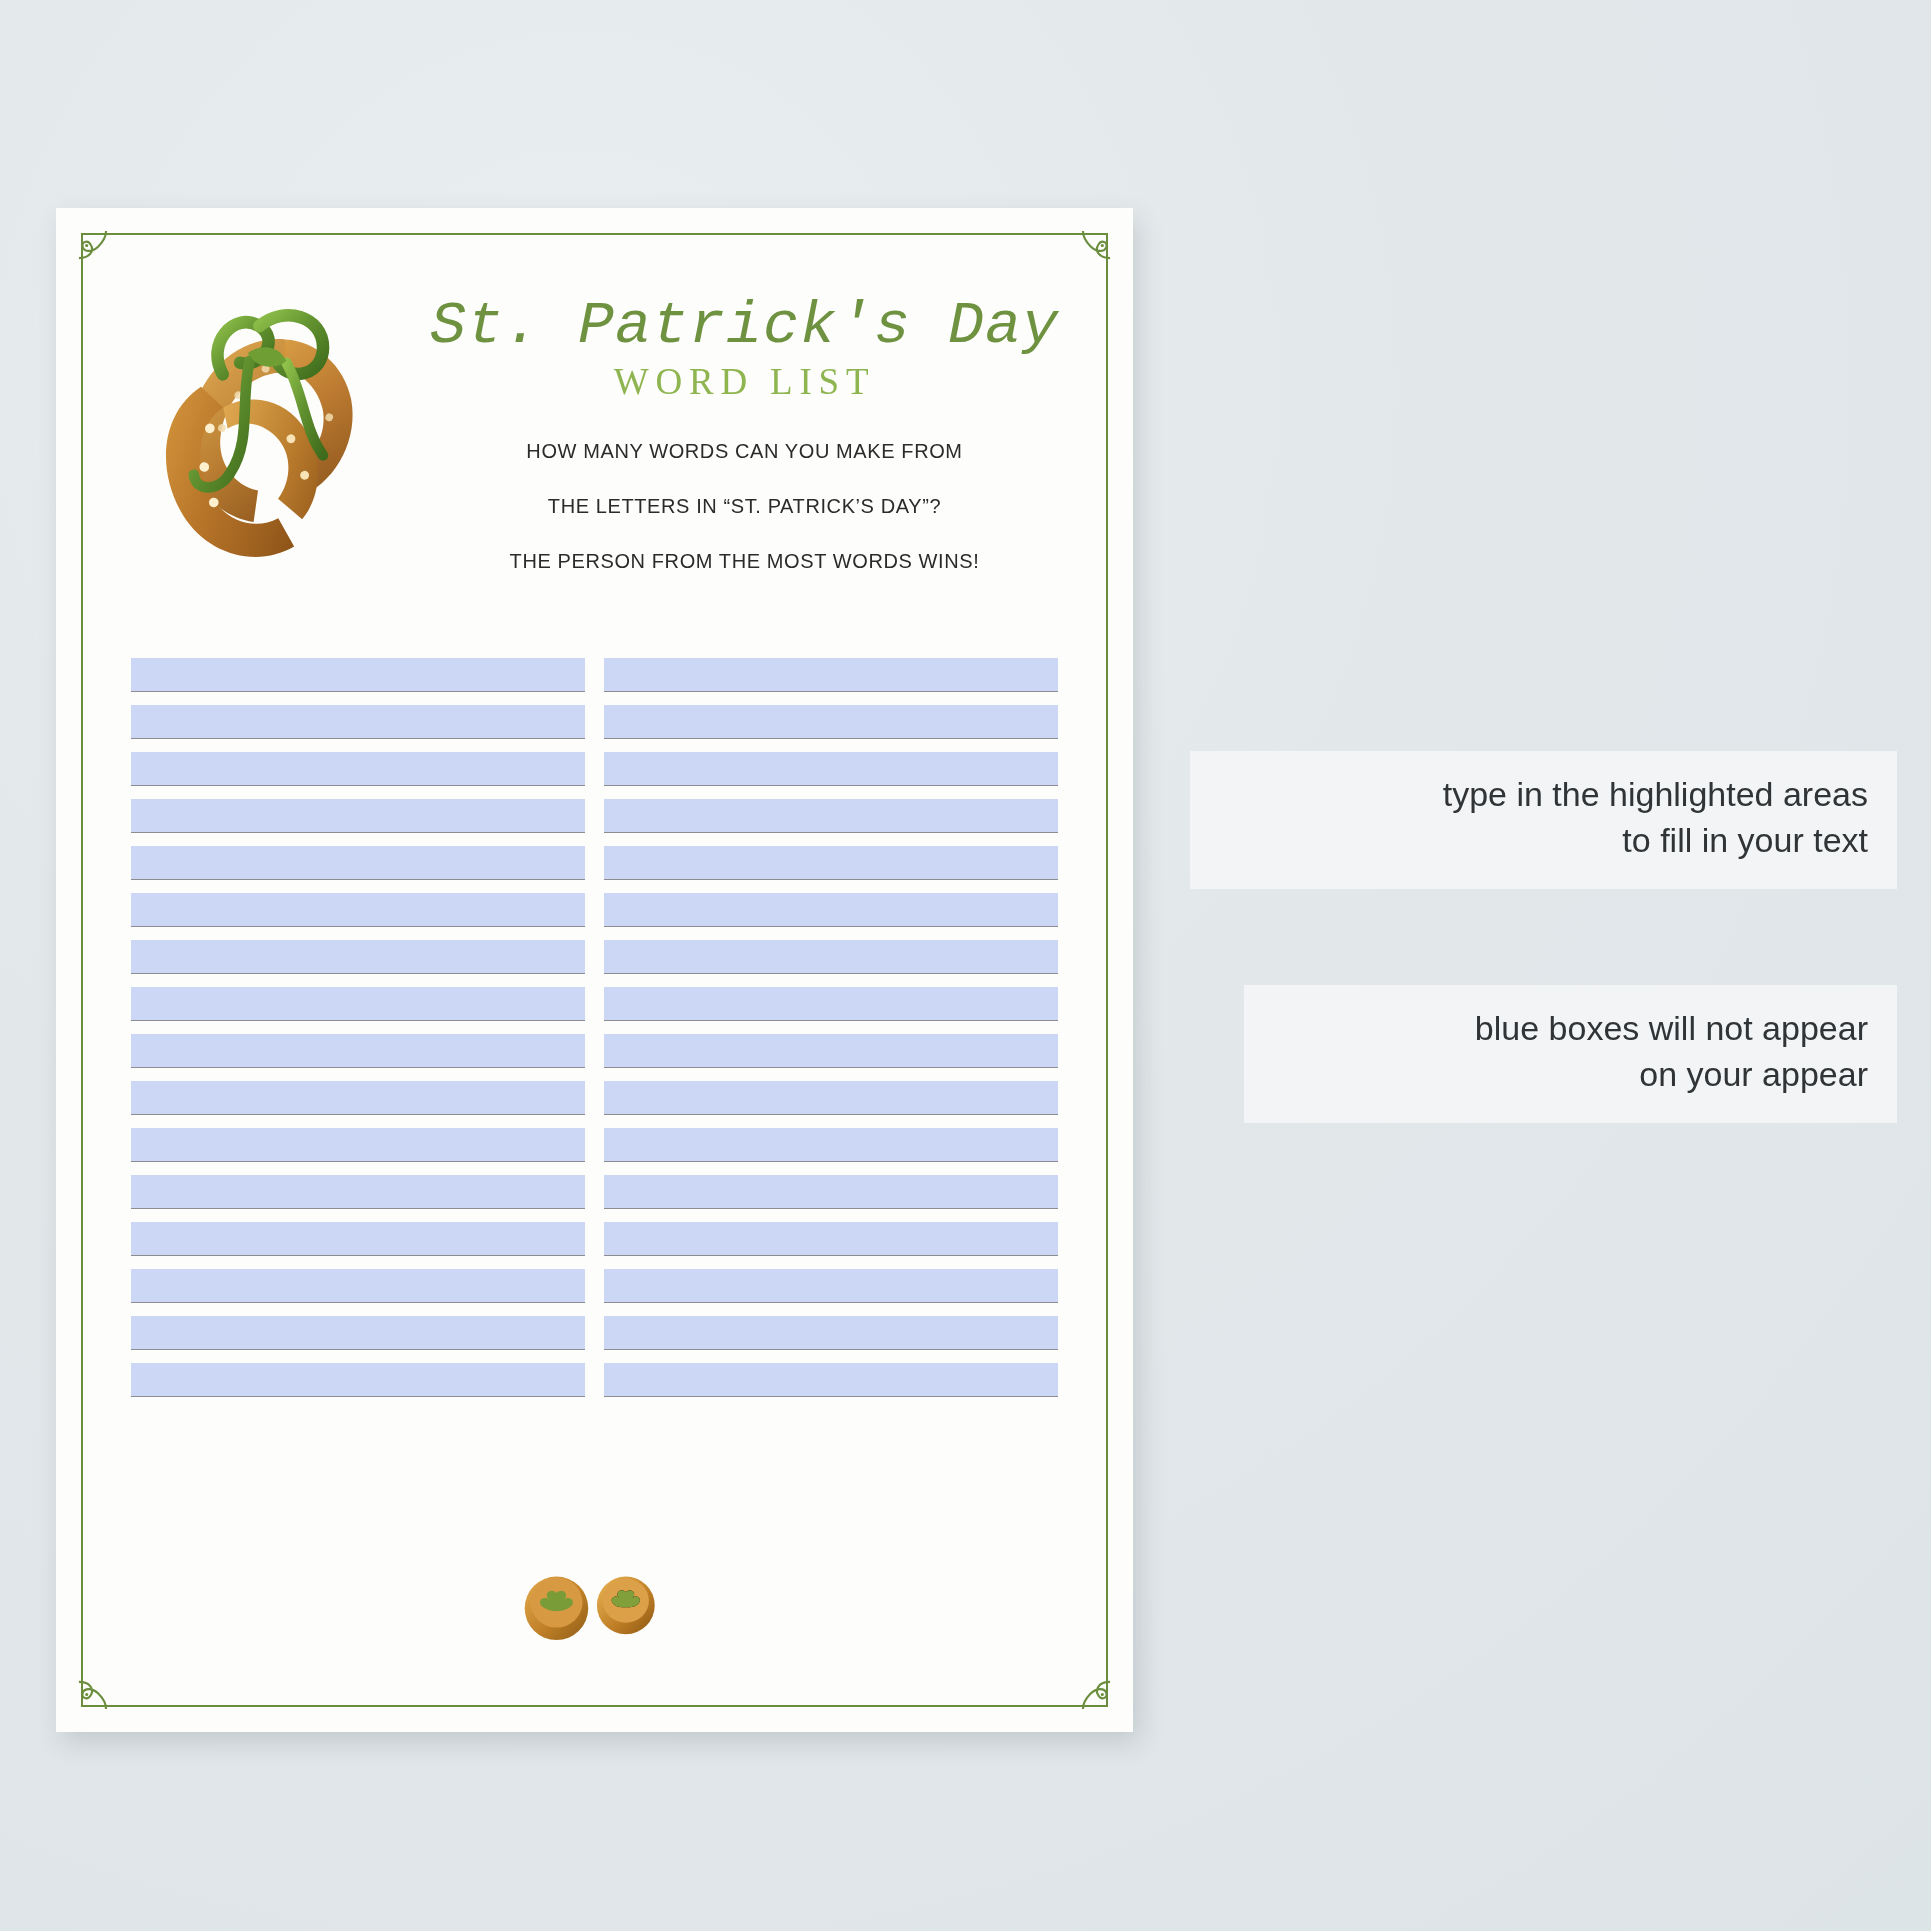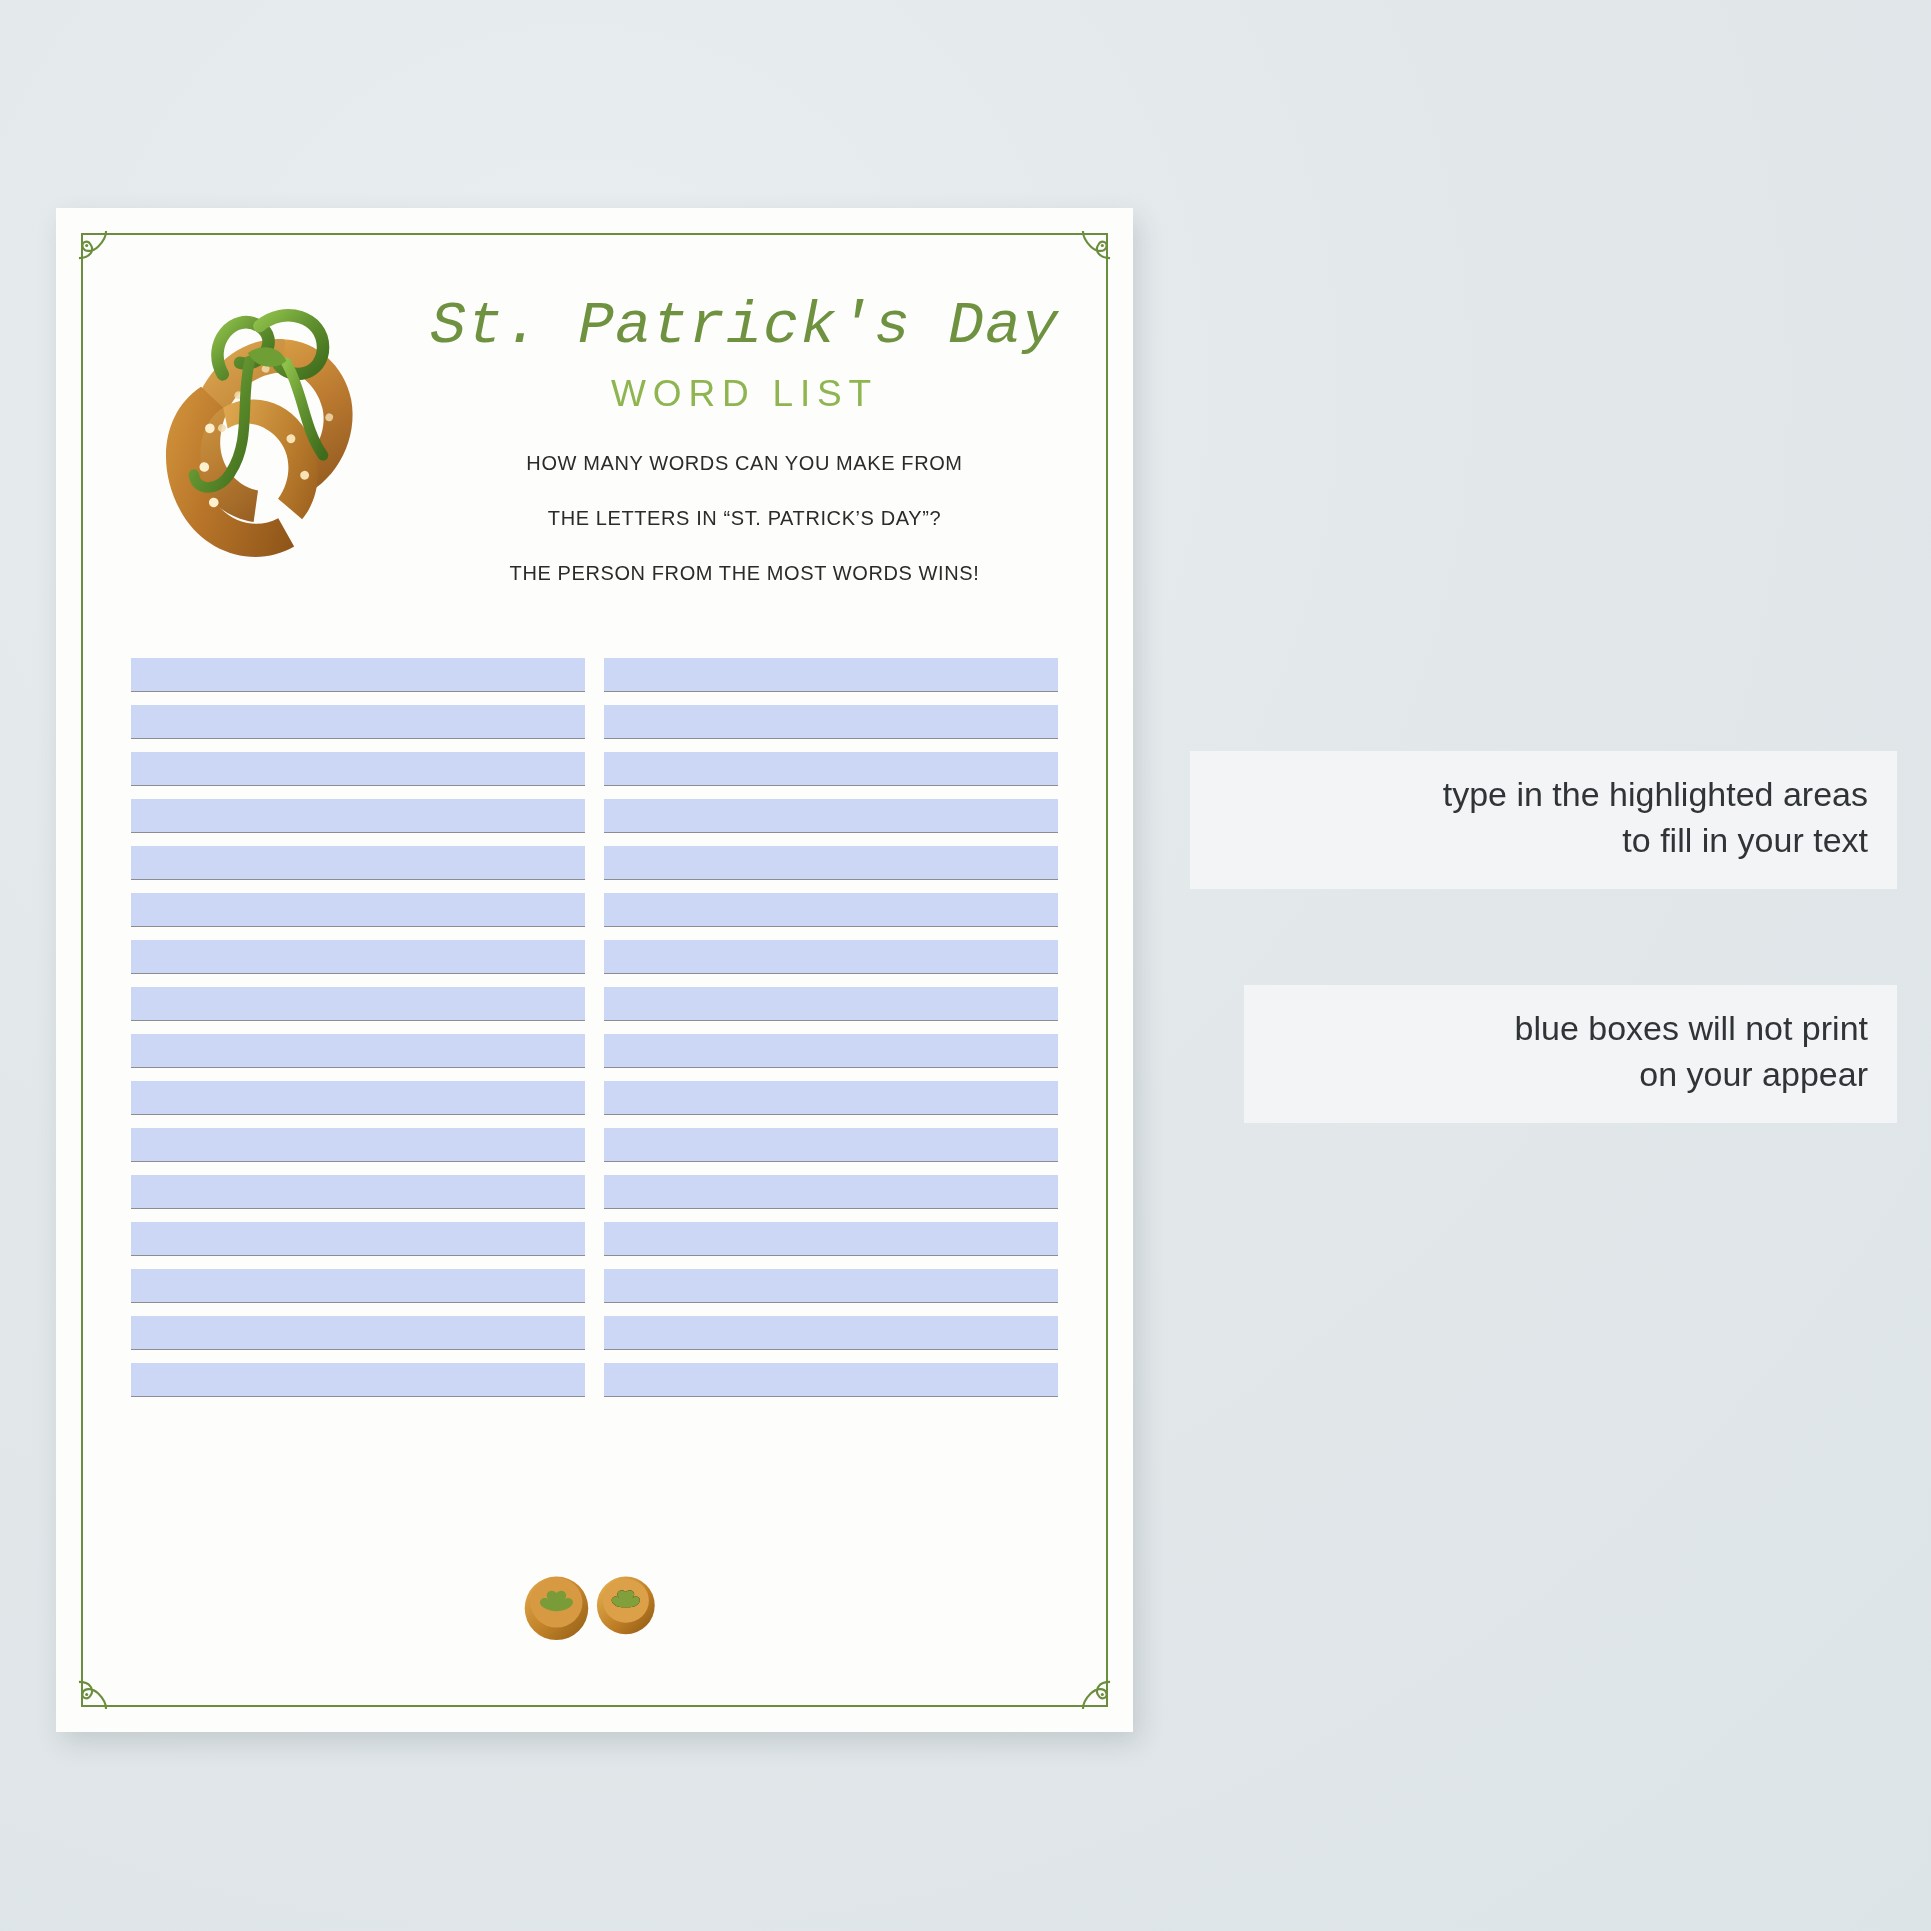--- a/index.html
+++ b/index.html
@@ -85,25 +85,25 @@
   .title-main {
     font-family: Liberation Mono, monospace;
     font-style: italic;
     font-size: 60px;
     line-height: 1.05;
     color: #6e9240;
     letter-spacing: 1px;
     white-space: nowrap;
   }
   .title-sub {
-    font-family: Liberation Sans, sans-serif;
+    font-family: Liberation Serif, serif;
     font-size: 37px;
     letter-spacing: 6.8px;
     color: #8fb551;
-    margin-top: 15px;
+    margin-top: 2px;
   }
   .instructions {
     margin-top: 33px;
     font-family: "Liberation Sans", sans-serif;
     font-size: 20px;
     letter-spacing: 0.6px;
     line-height: 1.55;
     color: #2b2b2b;
   }
   .instructions div { white-space: nowrap; margin-top: 24px; }
@@ -439,16 +439,16 @@
   </div>
 
 </div>
 
 <div class="note note-1">
   <div>type in the highlighted areas</div>
   <div>to fill in your text</div>
 </div>
 
 <div class="note note-2">
-  <div>blue boxes will not print</div>
+  <div>blue boxes will not appear</div>
   <div>on your appear</div>
 </div>
 
 
 </body></html>

